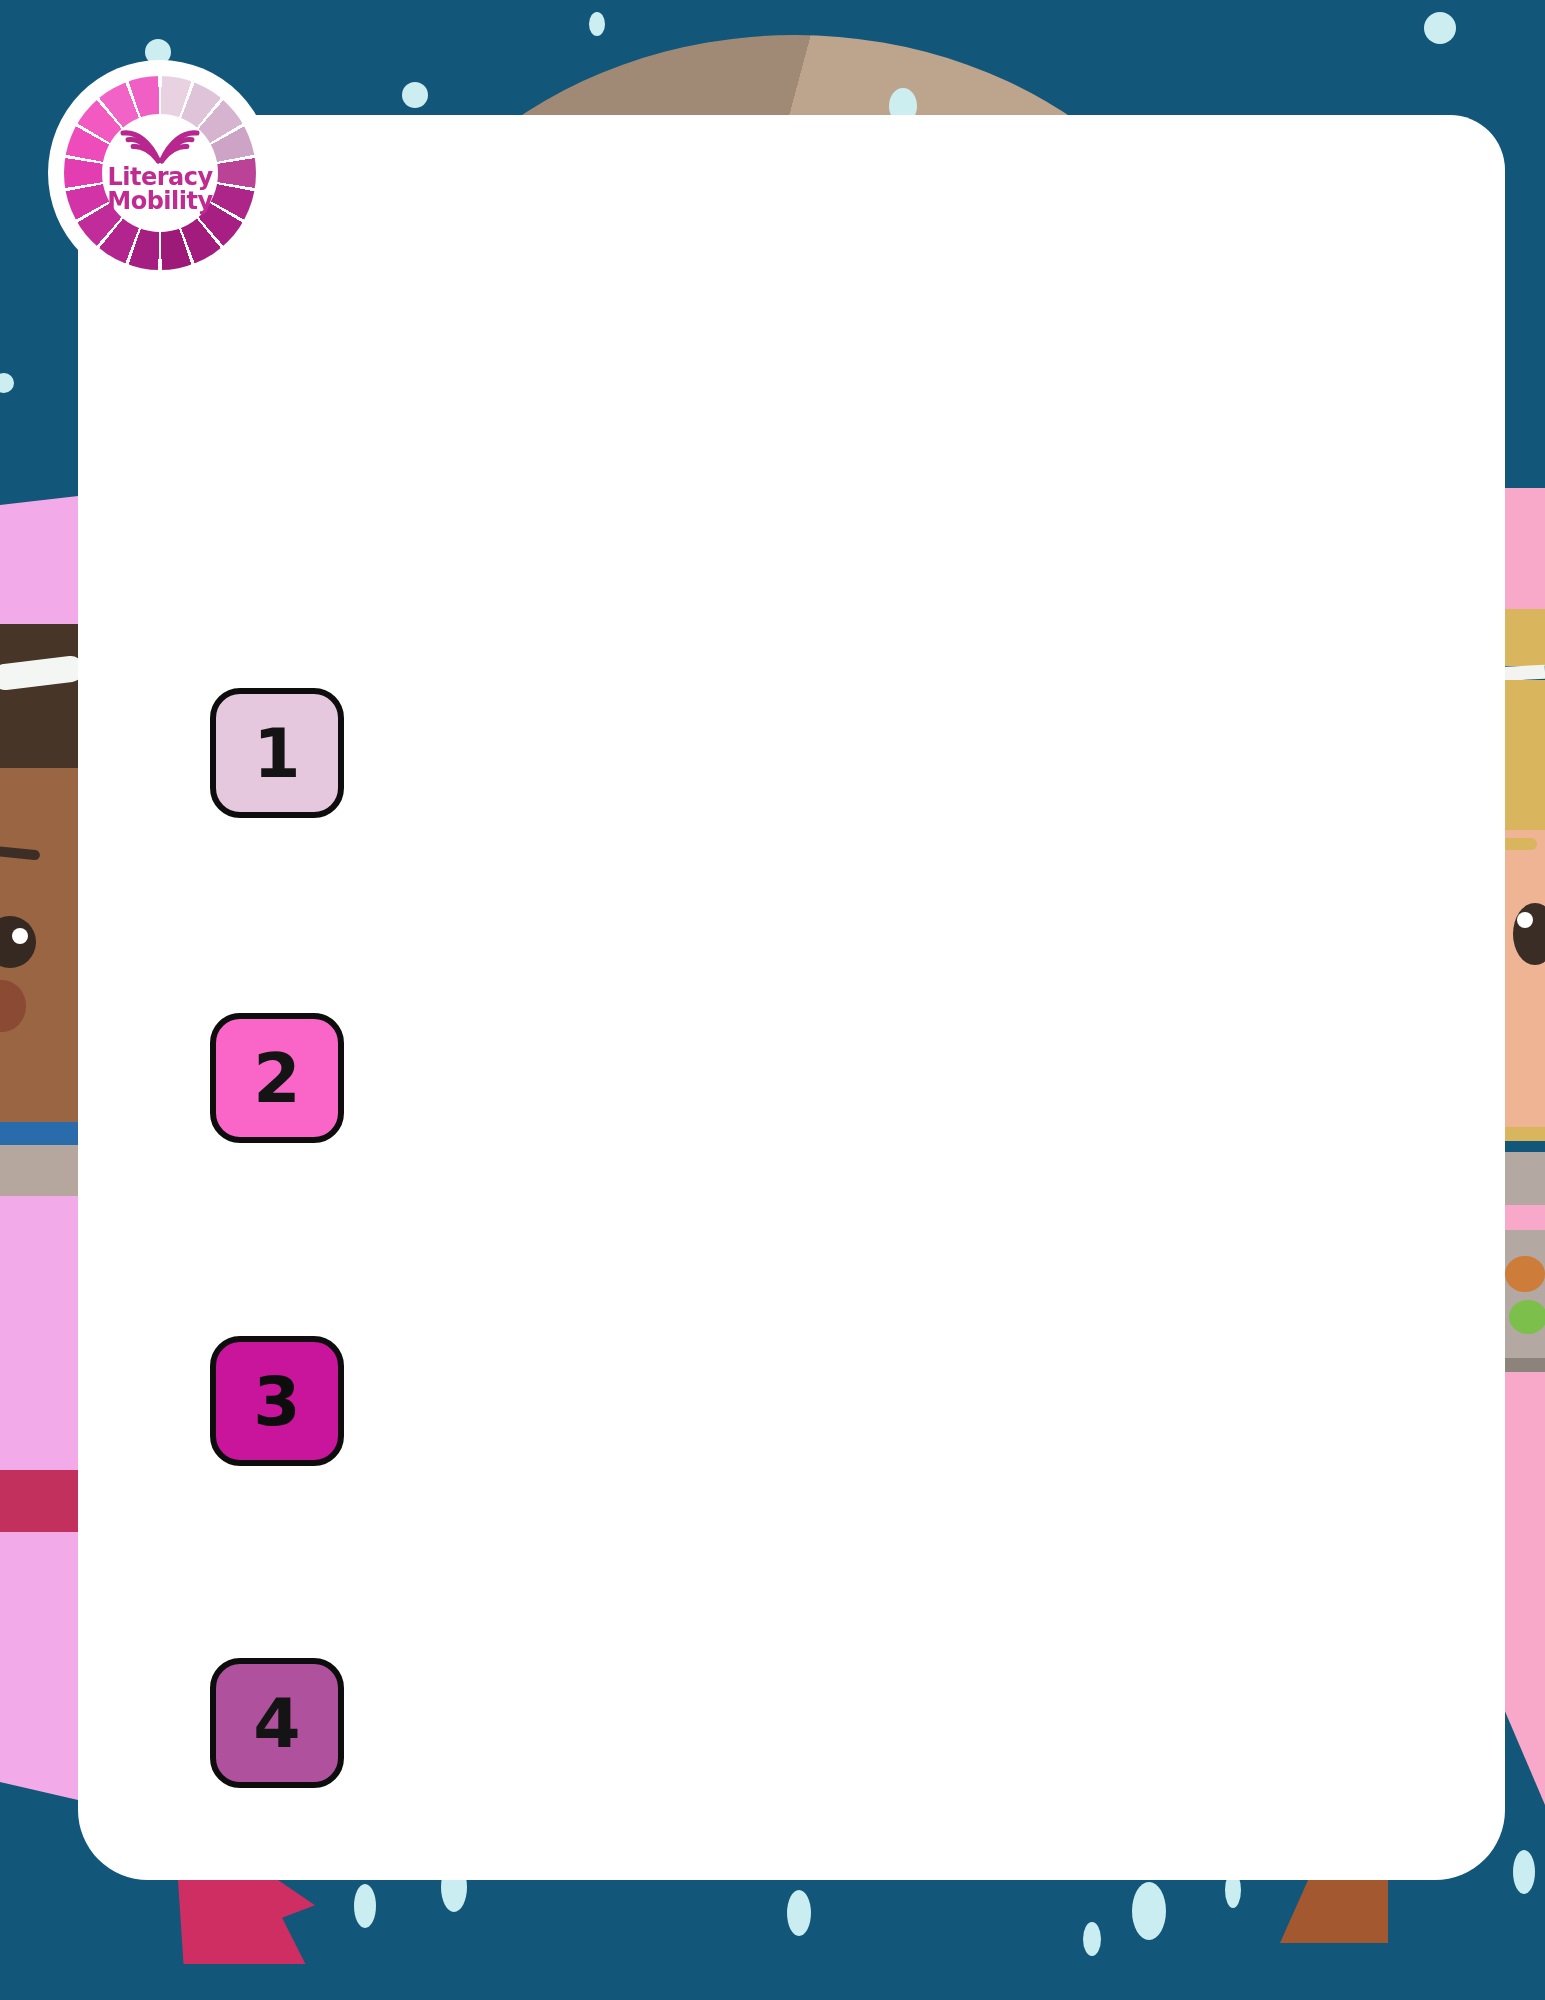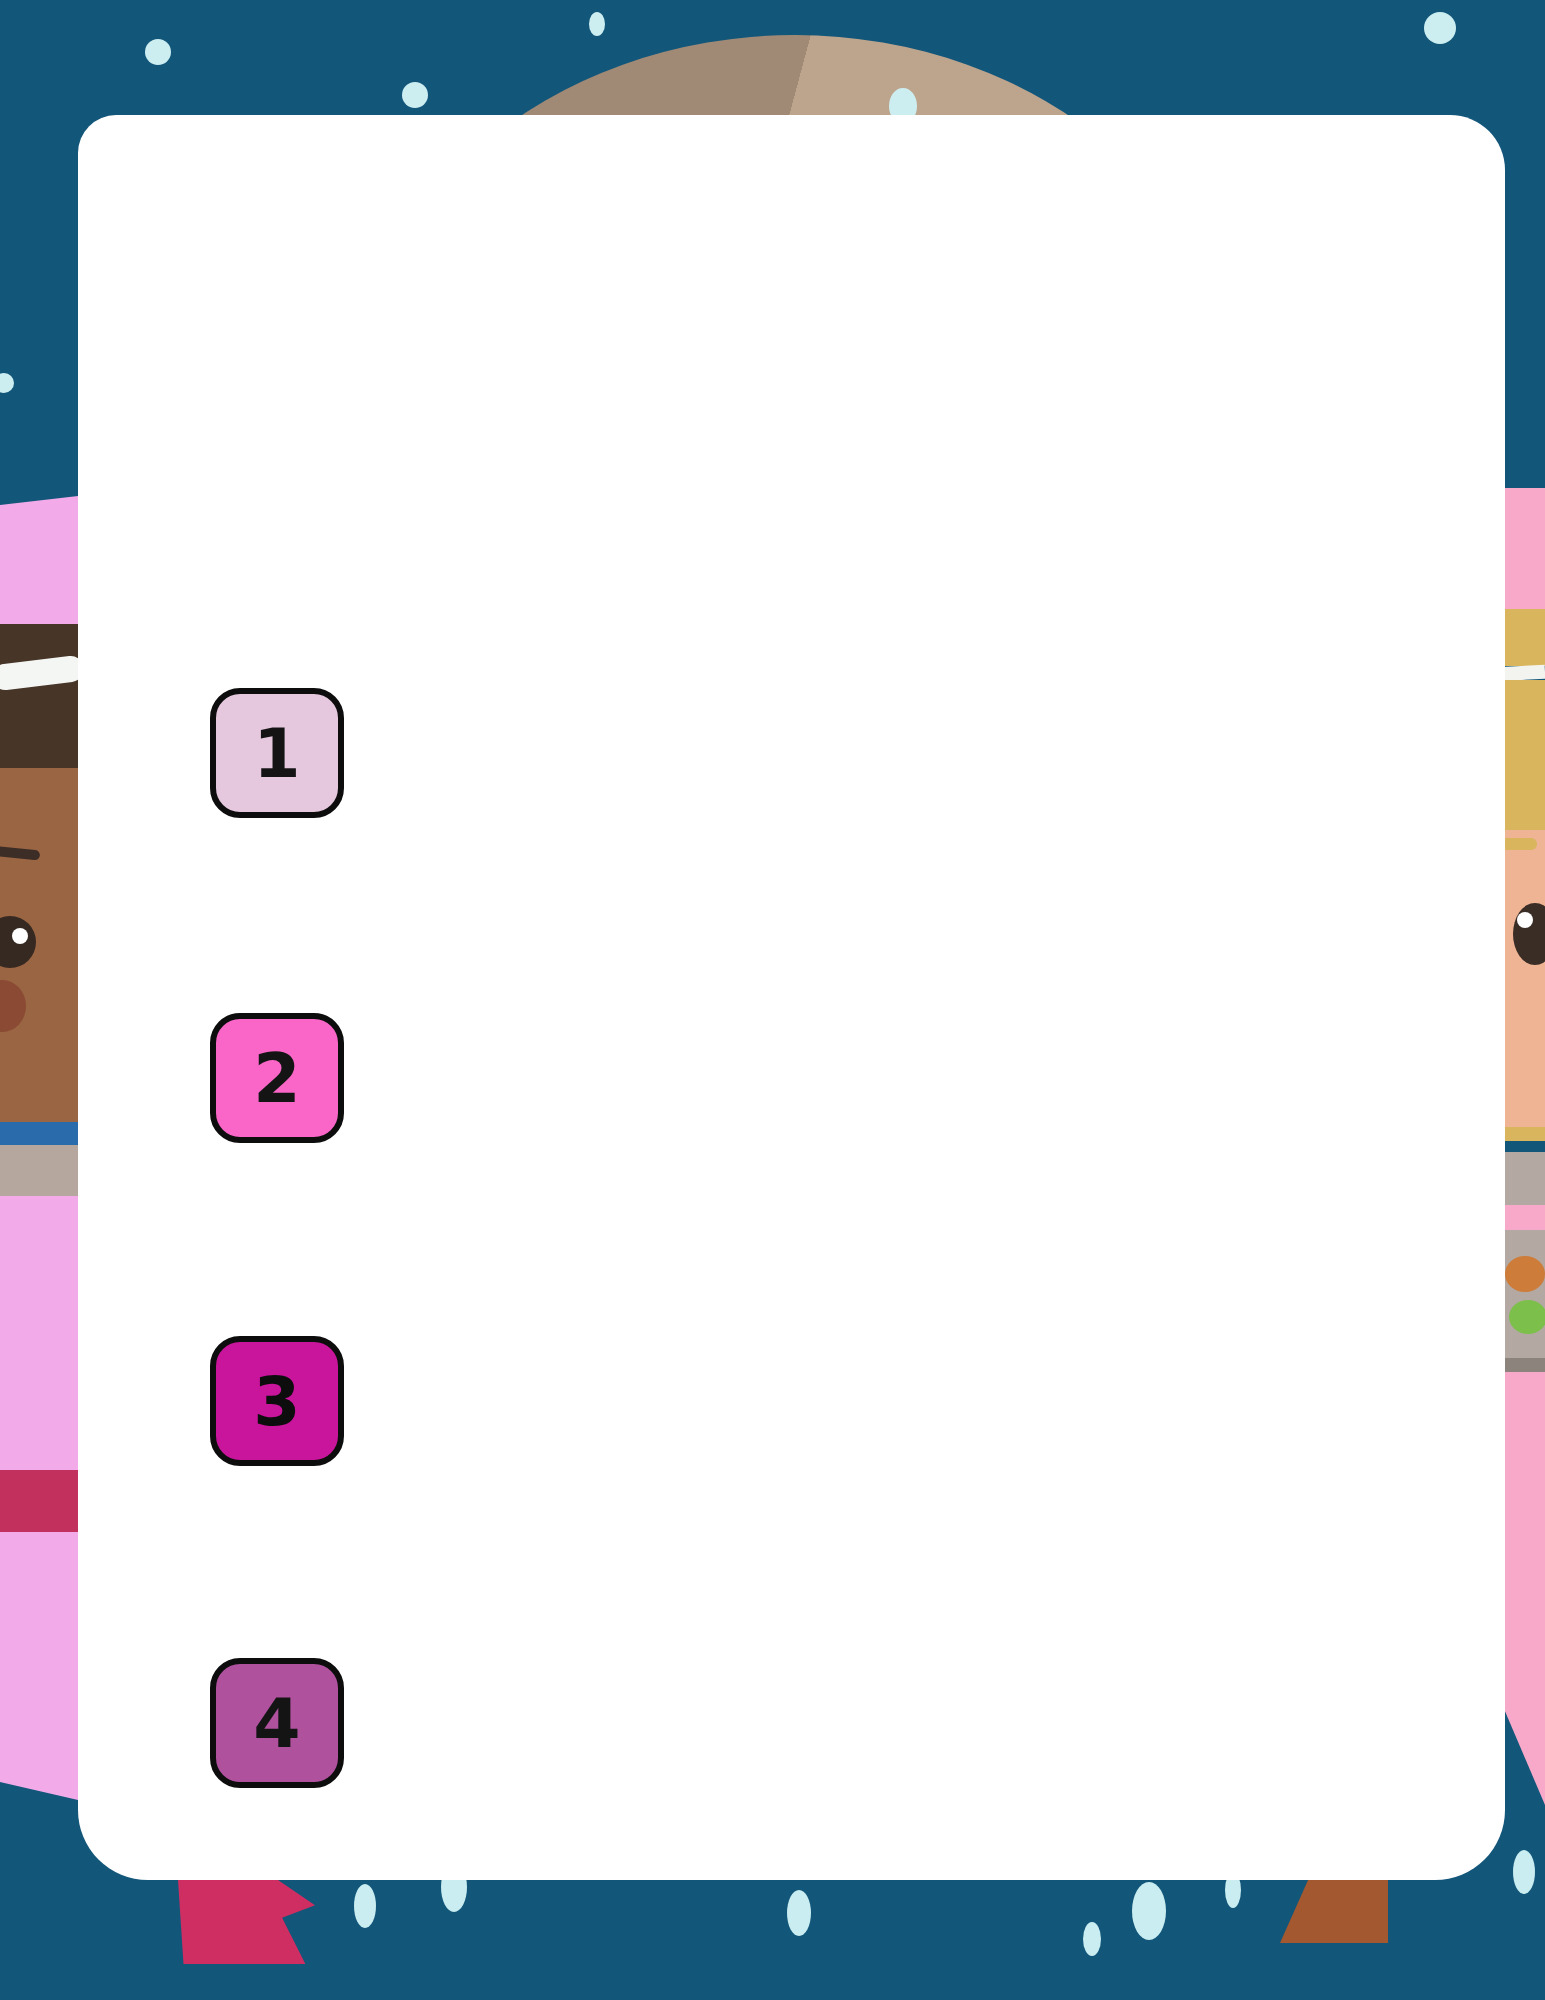--- a/index.html
+++ b/index.html
@@ -128,20 +128,39 @@
   <div class="abs bubble" style="left:354px;top:1884px;width:22px;height:44px;"></div>
   <div class="abs bubble" style="left:441px;top:1862px;width:26px;height:50px;"></div>
   <div class="abs bubble" style="left:787px;top:1890px;width:24px;height:46px;"></div>
   <div class="abs bubble" style="left:1083px;top:1922px;width:18px;height:34px;"></div>
   <div class="abs bubble" style="left:1132px;top:1882px;width:34px;height:58px;"></div>
   <div class="abs bubble" style="left:1225px;top:1872px;width:16px;height:36px;"></div>
   <div class="abs bubble" style="left:1513px;top:1850px;width:22px;height:44px;"></div>
 
   <div class="abs card"></div>
 
+  <div class="abs logo">
+    <div class="disc"></div>
+    <div class="ring"></div>
+    <div class="inner"></div>
+    <svg class="book" viewBox="0 0 100 50">
+      <g fill="none" stroke="#b7278e" stroke-width="6" stroke-linecap="round">
+        <path d="M48,45 C38,22 22,10 6,12"></path>
+        <path d="M48,45 C38,28 24,18 12,20"></path>
+        <path d="M48,45 C40,34 28,27 18,28"></path>
+        <path d="M52,45 C62,22 78,10 94,12"></path>
+        <path d="M52,45 C62,28 76,18 88,20"></path>
+        <path d="M52,45 C60,34 72,27 82,28"></path>
+      </g>
+    </svg>
+    <div class="brand">
+      <div>Literacy</div>
+      <div>Mobility</div>
+    </div>
+  </div>
 
   <svg class="abs title-svg" viewBox="0 0 900 120">
     <text x="450" y="95" text-anchor="middle" textLength="810" lengthAdjust="spacingAndGlyphs">READING RESPONSE</text>
   </svg>
   <div class="abs go-tag">
     <div>GRAPHIC</div>
     <div>ORGANIZER</div>
   </div>
   <div class="abs directions">Directions: After reading the story, fill in the guide to tell about the story.</div>
 

